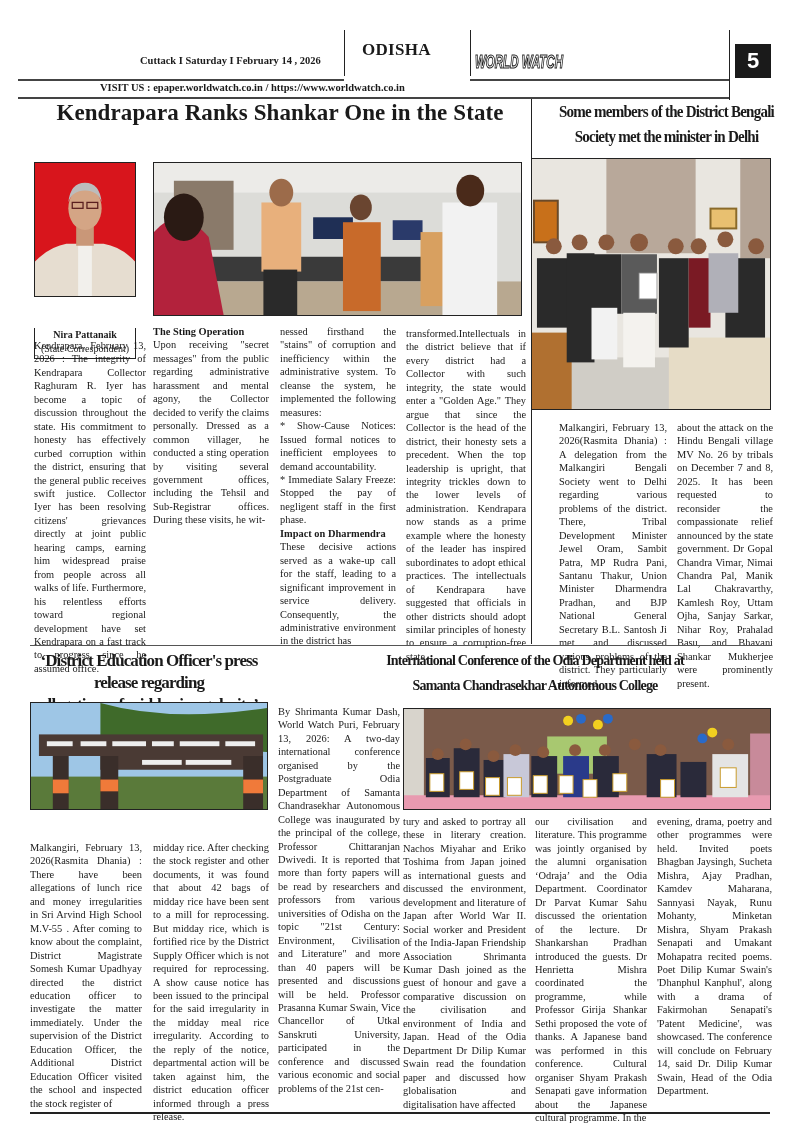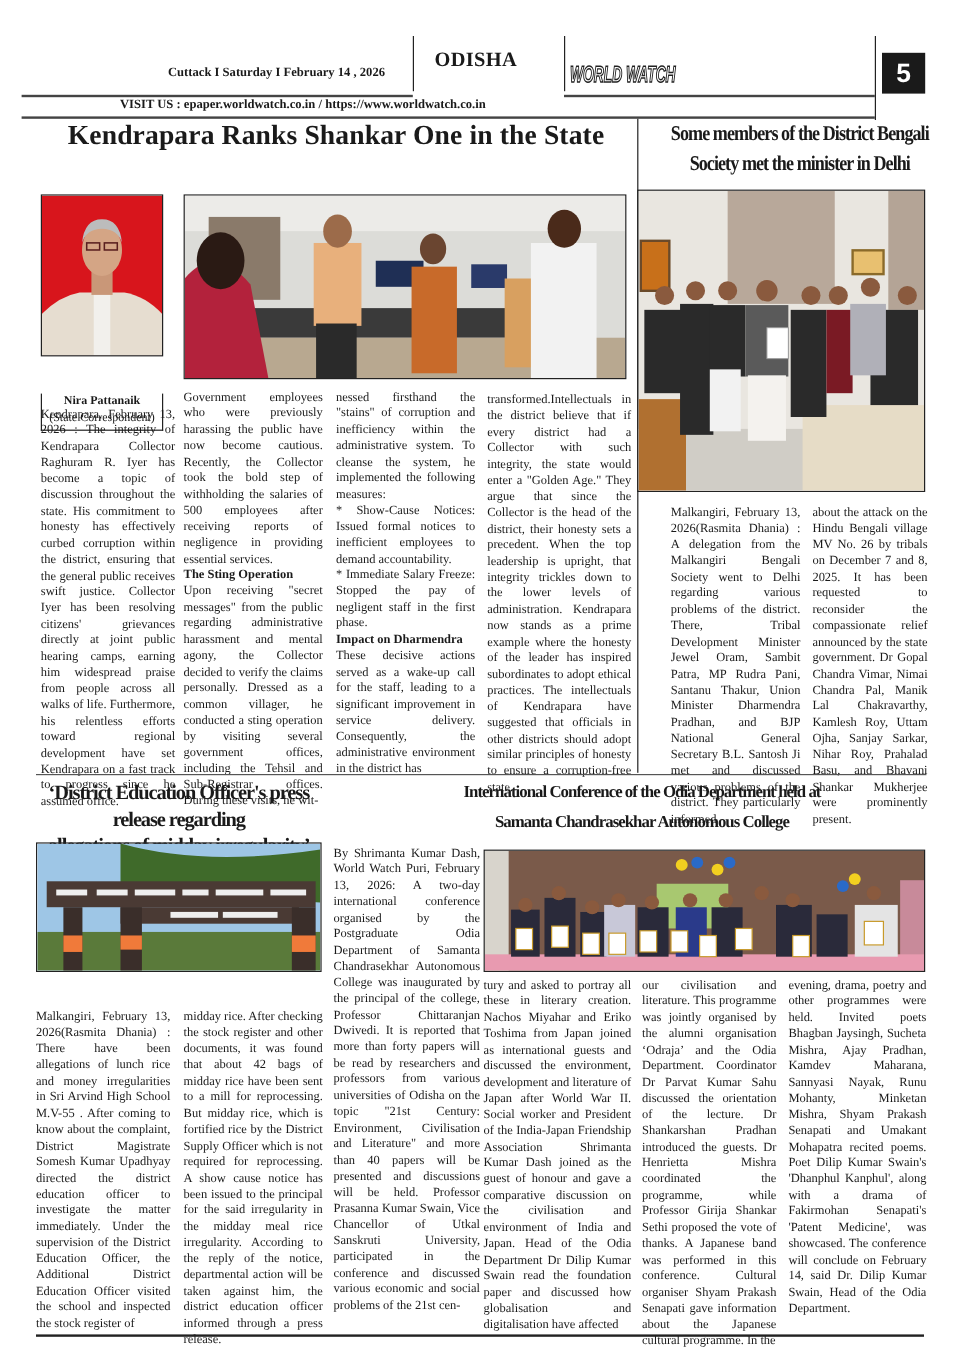--- a/index.html
+++ b/index.html
@@ -98,21 +98,20 @@
     <rect x="268" y="70" width="24" height="75" fill="#d8a060"></rect>
     <rect x="290" y="40" width="55" height="114" fill="#f2f2f2"></rect>
     <ellipse cx="318" cy="28" rx="14" ry="16" fill="#4a2a1a"></ellipse>
   </svg>
 </div>
 
 <div class="abs col" style="left:34px; top:339px; width:112px;">
   <p>Kendrapara, February 13, 2026 : The integrity of Kendrapara Collector Raghuram R. Iyer has become a topic of discussion throughout the state. His commitment to honesty has effectively curbed corruption within the district, ensuring that the general public receives swift justice. Collector Iyer has been resolving citizens' grievances directly at joint public hearing camps, earning him widespread praise from people across all walks of life. Furthermore, his relentless efforts toward regional development have set Kendrapara on a fast track to progress since he assumed office.</p>
 </div>
 <div class="abs col" style="left:153px; top:325px; width:116px;">
-  <p>Government employees who were previously harassing the public have now become cautious. Recently, the Collector took the bold step of withholding the salaries of 500 employees after receiving reports of negligence in providing essential services.</p>
   <p class="sub">The Sting Operation</p>
   <p>Upon receiving "secret messages" from the public regarding administrative harassment and mental agony, the Collector decided to verify the claims personally. Dressed as a common villager, he conducted a sting operation by visiting several government offices, including the Tehsil and Sub-Registrar offices. During these visits, he wit-</p>
 </div>
 <div class="abs col" style="left:280px; top:325px; width:116px;">
   <p>nessed firsthand the "stains" of corruption and inefficiency within the administrative system. To cleanse the system, he implemented the following measures:</p>
   <p>* Show-Cause Notices: Issued formal notices to inefficient employees to demand accountability.</p>
   <p>* Immediate Salary Freeze: Stopped the pay of negligent staff in the first phase.</p>
   <p class="sub">Impact on Dharmendra</p>
   <p>These decisive actions served as a wake-up call for the staff, leading to a significant improvement in service delivery. Consequently, the administrative environment in the district has</p>
 </div>

